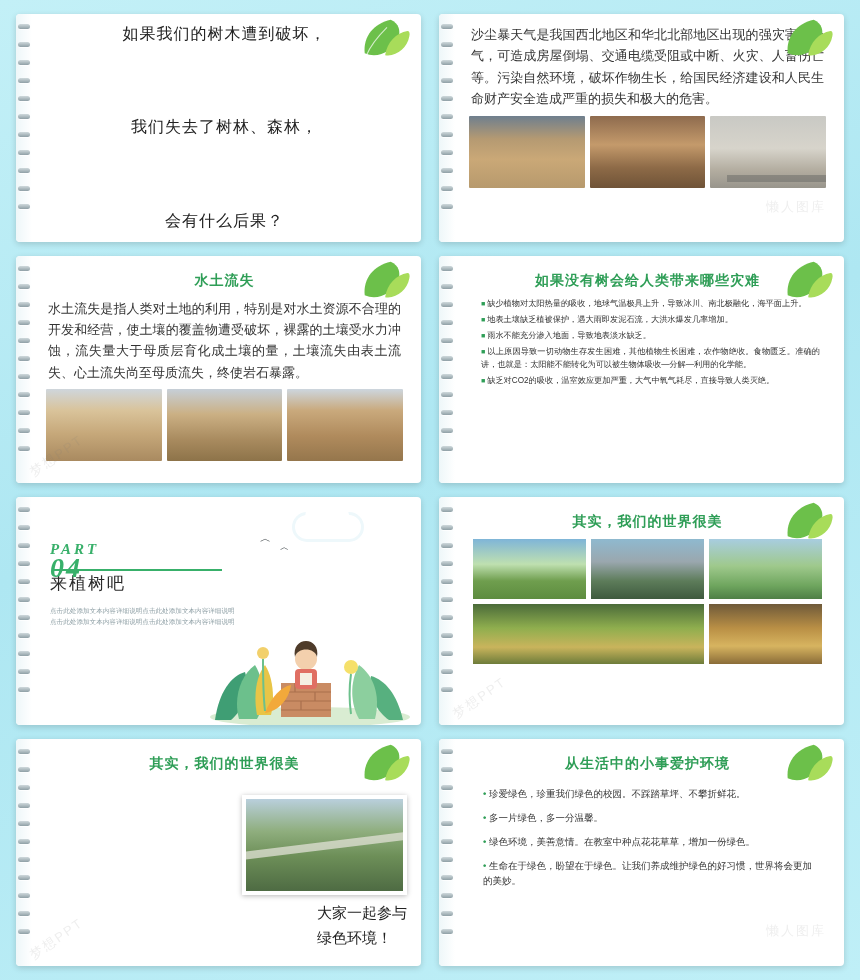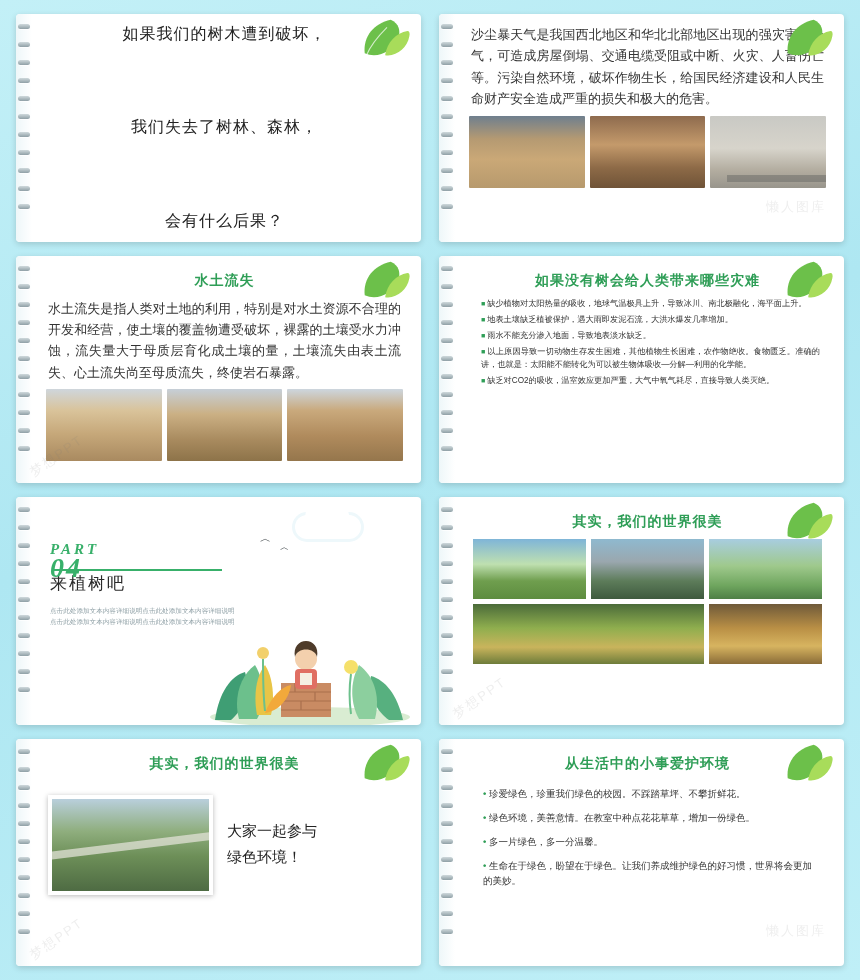--- a/index.html
+++ b/index.html
@@ -164,21 +164,21 @@
   .cloud::before, .cloud::after {
     content: ""; position: absolute; background: #fff; border-radius: 50%;
   }
   .cloud::before { width: 30px; height: 30px; left: 10px; top: -13px; }
   .cloud::after { width: 22px; height: 22px; right: 12px; top: -10px; }
   .bird { position: absolute; color: #3b4246; font-size: 11px; }
 
   .plant-art { position: absolute; right: 6px; bottom: 0; width: 210px; height: 130px; }
 
   
-  .gw-wrap { display: flex; align-items: center; gap: 14px; margin-top: 22px; padding-left: 6px; }
+  .gw-wrap { display: flex; align-items: flex-end; gap: 6px; margin-top: 22px; padding-left: 6px; flex-direction: column; }
   .gw-photo {
     width: 165px; height: 100px;
     border: 4px solid #fff;
     box-shadow: 0 1px 5px rgba(0,0,0,.28);
     background: linear-gradient(to bottom,#b9cfdc 0%,#8fae7e 35%,#6d8f58 62%,#4e6b43 100%);
     position: relative; overflow: hidden;
   }
   .gw-photo::after {
     content:""; position:absolute; left:-10%; top:46%; width:130%; height:8px;
     background: rgba(225,225,215,.75); transform: rotate(-7deg);
@@ -422,20 +422,20 @@
         <i style="top:172px"></i>
         <i style="top:190px"></i>
     </div>
     <svg class="leaf" viewBox="0 0 60 56">
       <path d="M34 2C16 6 4 20 6 38c14 6 30-2 36-16 3-8 1-16-8-20z" fill="#6cc04a"></path>
       <path d="M52 14c-12 2-22 12-24 26 12 2 24-8 26-20 1-4 0-6-2-6z" fill="#a8dc5a"></path>
     </svg>
     <div class="title-cn">从生活中的小事爱护环境</div>
     <div class="dots" style="margin:14px 12px 0 18px;">
       <p>珍爱绿色，珍重我们绿色的校园。不踩踏草坪、不攀折鲜花。</p>
+      <p>多一片绿色，多一分温馨。</p>
       <p>绿色环境，美善意情。在教室中种点花花草草，增加一份绿色。</p>
-      <p>多一片绿色，多一分温馨。</p>
       <p>生命在于绿色，盼望在于绿色。让我们养成维护绿色的好习惯，世界将会更加的美妙。</p>
     </div>
     <div class="wm b">懒人图库</div>
   </div>
 
 </div>
 
 </body></html>

